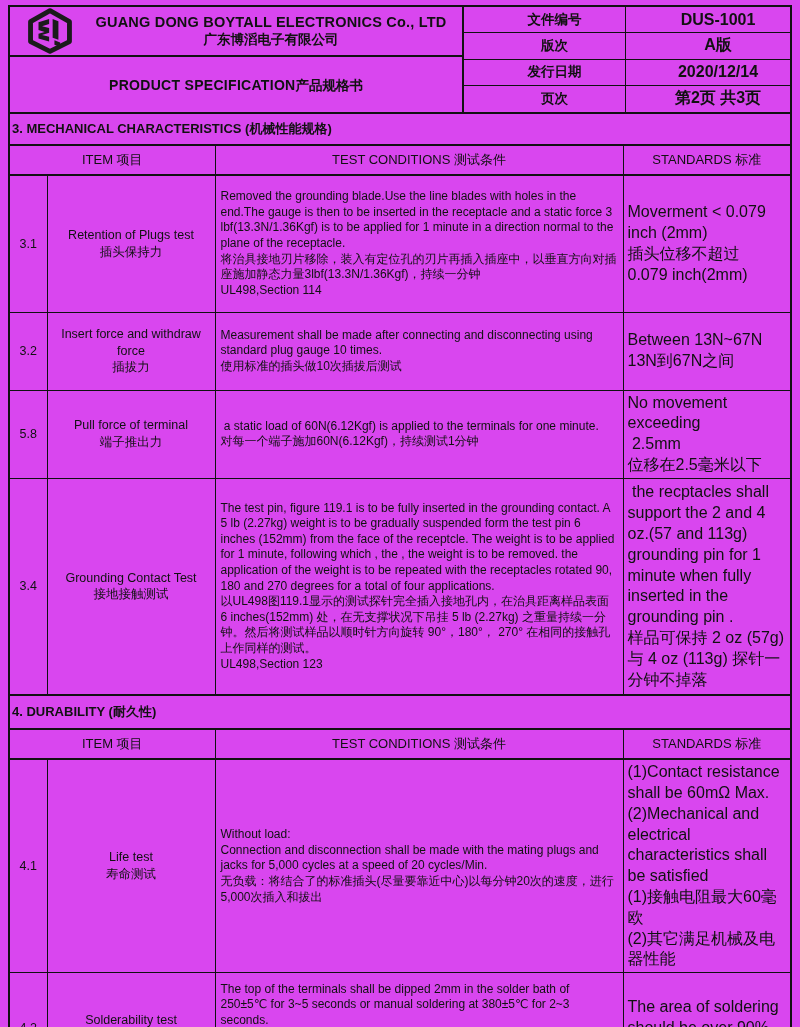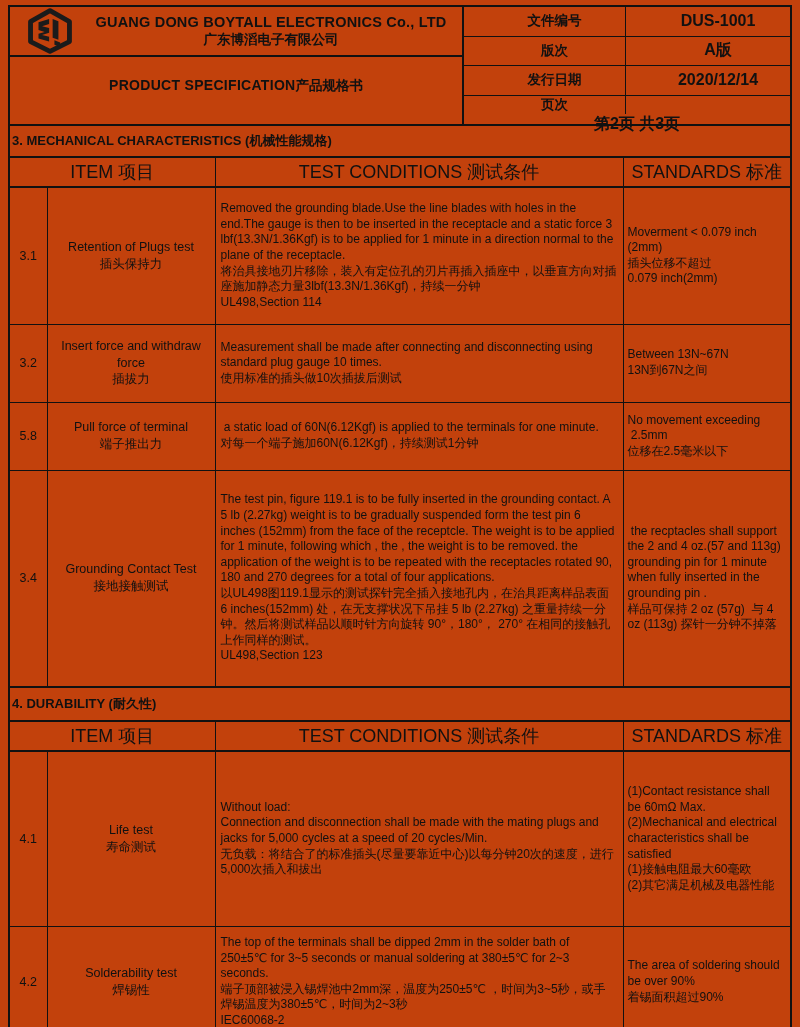--- a/index.html
+++ b/index.html
@@ -3,60 +3,60 @@
 <meta charset="utf-8">
 <style>
   * { box-sizing: border-box; margin: 0; padding: 0; }
   html, body { background: #fff; }
   body {
     width: 800px; height: 1027px;
     font-family: "Liberation Sans", "DejaVu Sans", sans-serif;
     color: #111;
     position: relative;
   }
-  .page { width: 800px; height: 1027px; padding: 5px 8px 4px 8px; background: #c2410c; }
+  .page { width: 800px; height: 1027px; padding: 5px 8px 4px 8px; background: #d946ef; }
   .doc { width: 100%; border: 2px solid #111; border-bottom-width: 3px; }
 
   
   .hdr { display: flex; border-bottom: 2px solid #111; }
   .hdr-left { width: 454px; display: flex; flex-direction: column; border-right: 2px solid #111; }
   .hdr-company { height: 50px; border-bottom: 2px solid #111; display: flex; align-items: center; padding: 2px 4px 2px 12px; }
   .logo { width: 56px; height: 46px; flex: 0 0 auto; margin-right: 6px; }
   .company-names { flex: 1; text-align: center; }
   .company-en { font-weight: bold; font-size: 14.5px; letter-spacing: 0.2px; }
   .company-cn { font-weight: bold; font-size: 13.5px; margin-top: 1px; }
   .hdr-title { height: 55px; display: flex; flex-direction: row; align-items: center; justify-content: center; }
   .doc-title-en { font-weight: bold; font-size: 14px; letter-spacing: 0.3px; }
   .doc-title-cn { font-weight: bold; font-size: 13.5px; margin-top: 2px; }
   .hdr-right { flex: 1; display: flex; flex-direction: column; }
   .meta-row { display: flex; flex: 1; border-bottom: 1px solid #111; min-height: 26px; }
-  .meta-row:last-child { border-bottom: none; flex-direction: column; }
+  .meta-row:last-child { border-bottom: none; }
   .meta-label, .meta-value { display: flex; align-items: center; justify-content: center; font-weight: bold; padding-left: 20px; }
   .meta-label { width: 162px; border-right: 1px solid #111; font-size: 13.5px; }
   .meta-value { flex: 1; font-size: 16px; }
 
   
   .section-title { border-bottom: 2px solid #111; font-weight: bold; font-size: 13px;
     padding: 12px 2px; display: flex; align-items: center; }
   .st3 { height: 32px; }
   .st4 { height: 34px; }
 
   
   table { border-collapse: collapse; width: 100%; table-layout: fixed; }
   td, th { border: 1px solid #111; font-weight: normal; vertical-align: middle; }
   .col-no  { width: 37px; }
   .col-item{ width: 168px; }
   .col-test{ width: 408px; }
   .col-std { width: auto; }
   tr.thead { height: 29px; }
-  tr.thead th { font-size: 18px; text-align: center; border-bottom: 2px solid #111; }
+  tr.thead th { font-size: 13px; text-align: center; border-bottom: 2px solid #111; }
   td.no   { text-align: center; font-size: 12.5px; }
   td.item { text-align: center; font-size: 12.5px; padding: 2px 4px; white-space: pre-wrap; line-height: 1.35; }
   td.test { text-align: left; font-size: 12px; padding: 2px 5px; white-space: pre-wrap; line-height: 1.3; }
-  td.std  { text-align: left; font-size: 12px; padding: 2px 4px; white-space: pre-wrap; line-height: 1.3; }
+  td.std  { text-align: left; font-size: 16px; padding: 2px 4px; white-space: pre-wrap; line-height: 1.3; }
   tr.r31 { height: 137px; } tr.r32 { height: 78px; } tr.r33 { height: 68px; } tr.r34 { height: 217px; }
   tr.r41 { height: 175px; } tr.r42 { height: 111px; }
   table.t3 td, table.t3 tr.thead th { border-top-width: 0; }
   table td:first-child, table th:first-child { border-left-width: 0; }
   table td:last-child, table th:last-child { border-right-width: 0; }
   table tr:last-child td { border-bottom-width: 0; }
   table.t3 tr:last-child td { border-bottom: 2px solid #111; }
   table.t4 tr.thead th { border-top-width: 0; }
 </style>
 </head>

